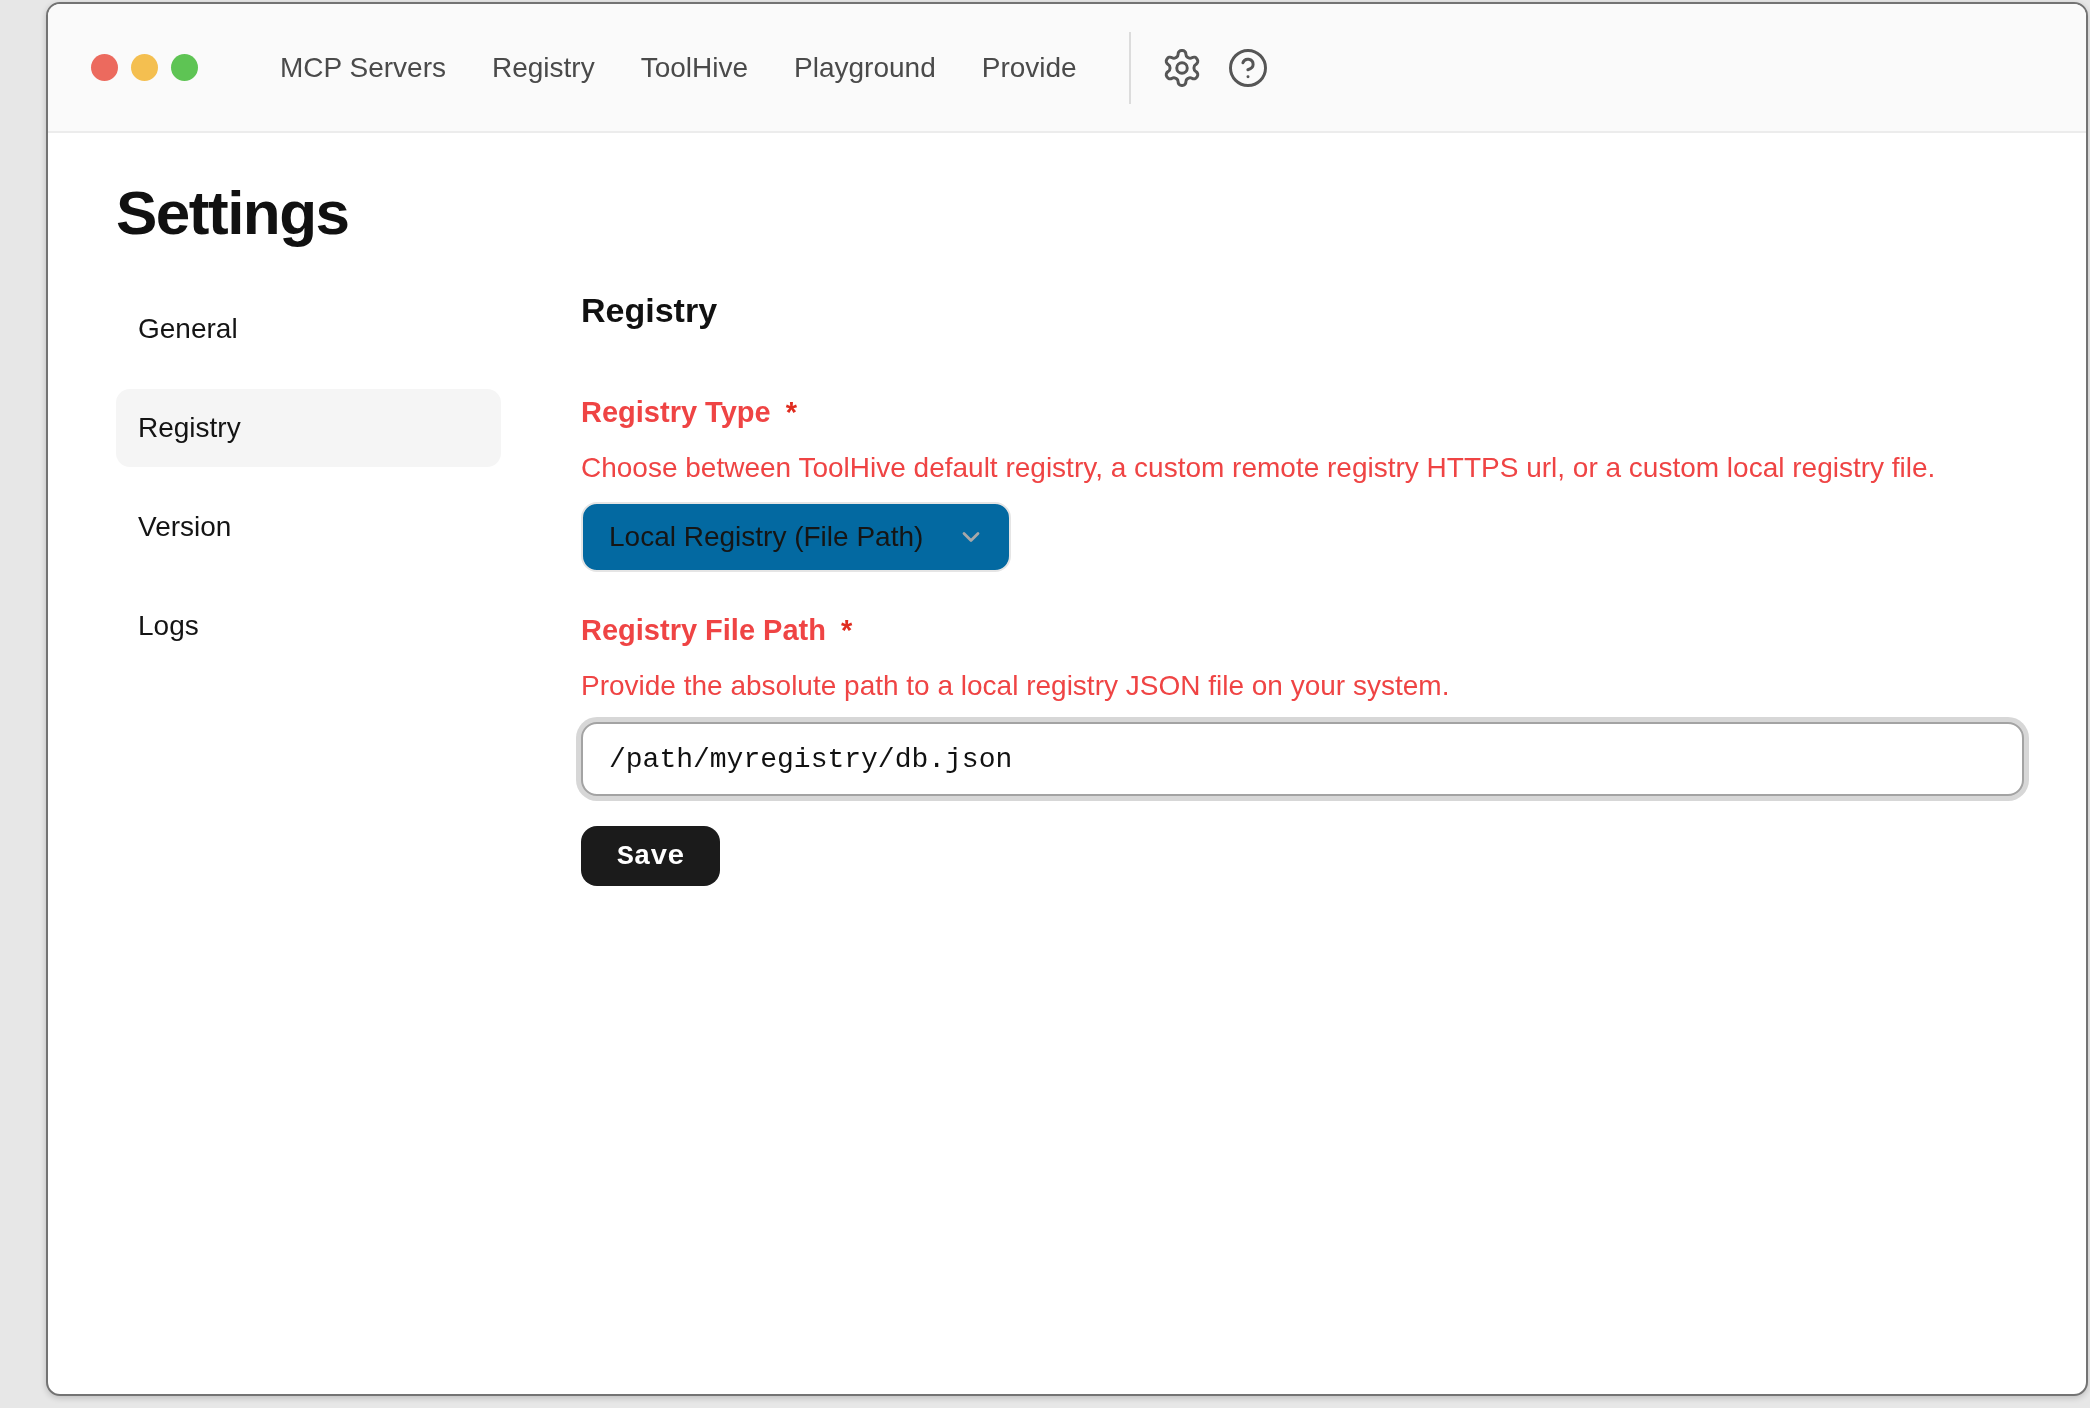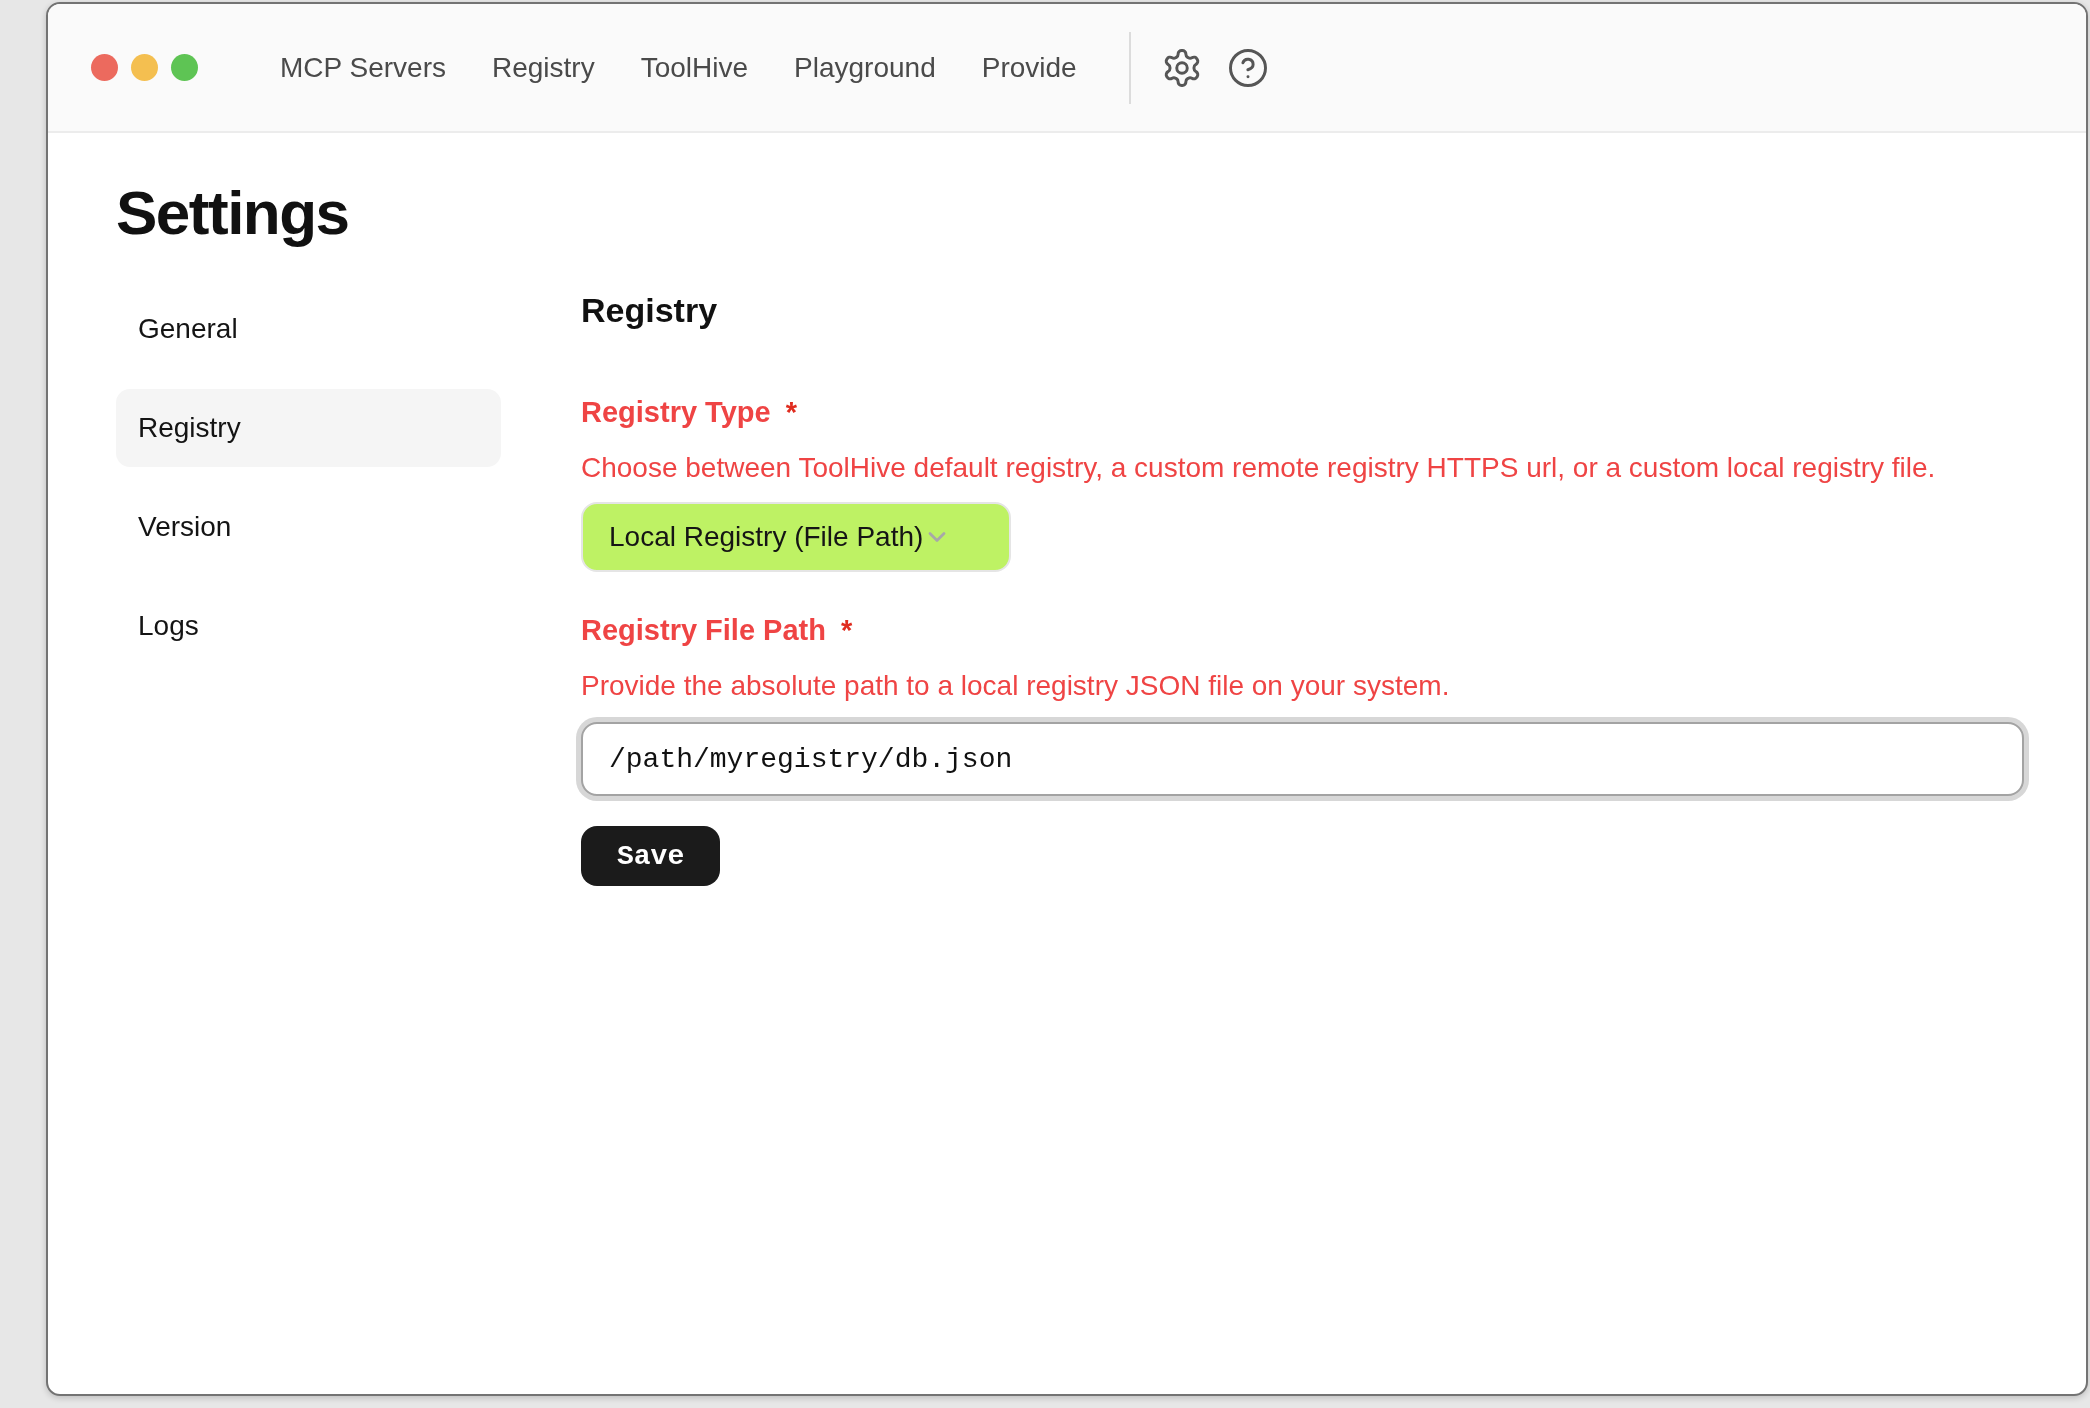--- a/index.html
+++ b/index.html
@@ -132,25 +132,26 @@
   .field-description {
     margin-top: 20px;
     font-size: 28px;
     line-height: 36px;
     color: #ef4444;
   }
   .select-trigger {
     margin-top: 16px;
     width: 430px;
     height: 70px;
-    background: #bef264;
+    background: #0369a1;
     border: 2px solid #e5e5e5;
     border-radius: 16px;
     display: flex;
     align-items: center;
+    justify-content: space-between;
     padding: 0 24px 0 26px;
     cursor: pointer;
     font-size: 28px;
     color: #151515;
   }
   .select-trigger .chevron { color: #a8a8a8; width: 28px; height: 28px; flex: none; }
   .text-input {
     margin-top: 18px;
     width: 100%;
     height: 74px;

